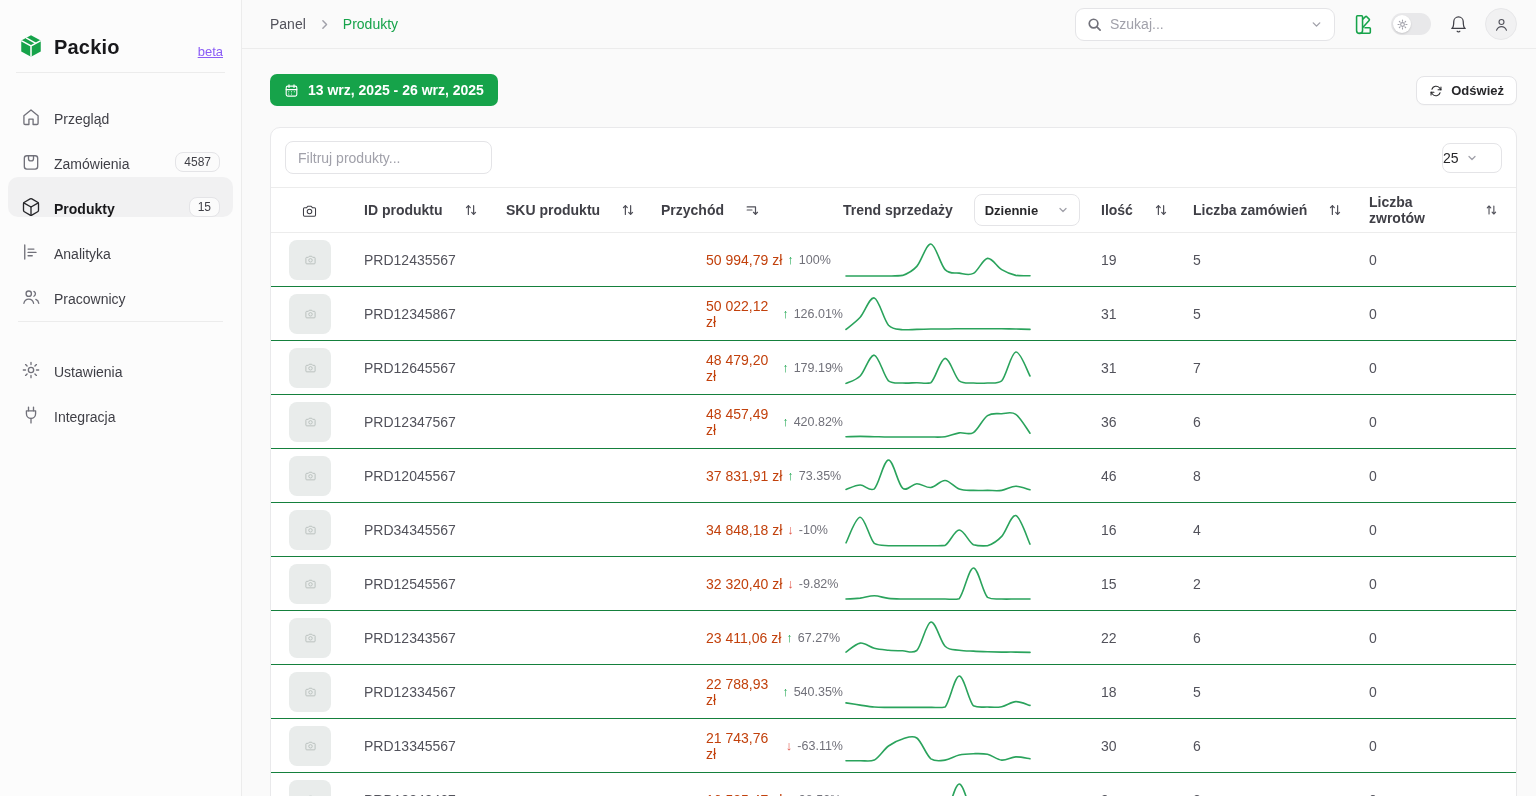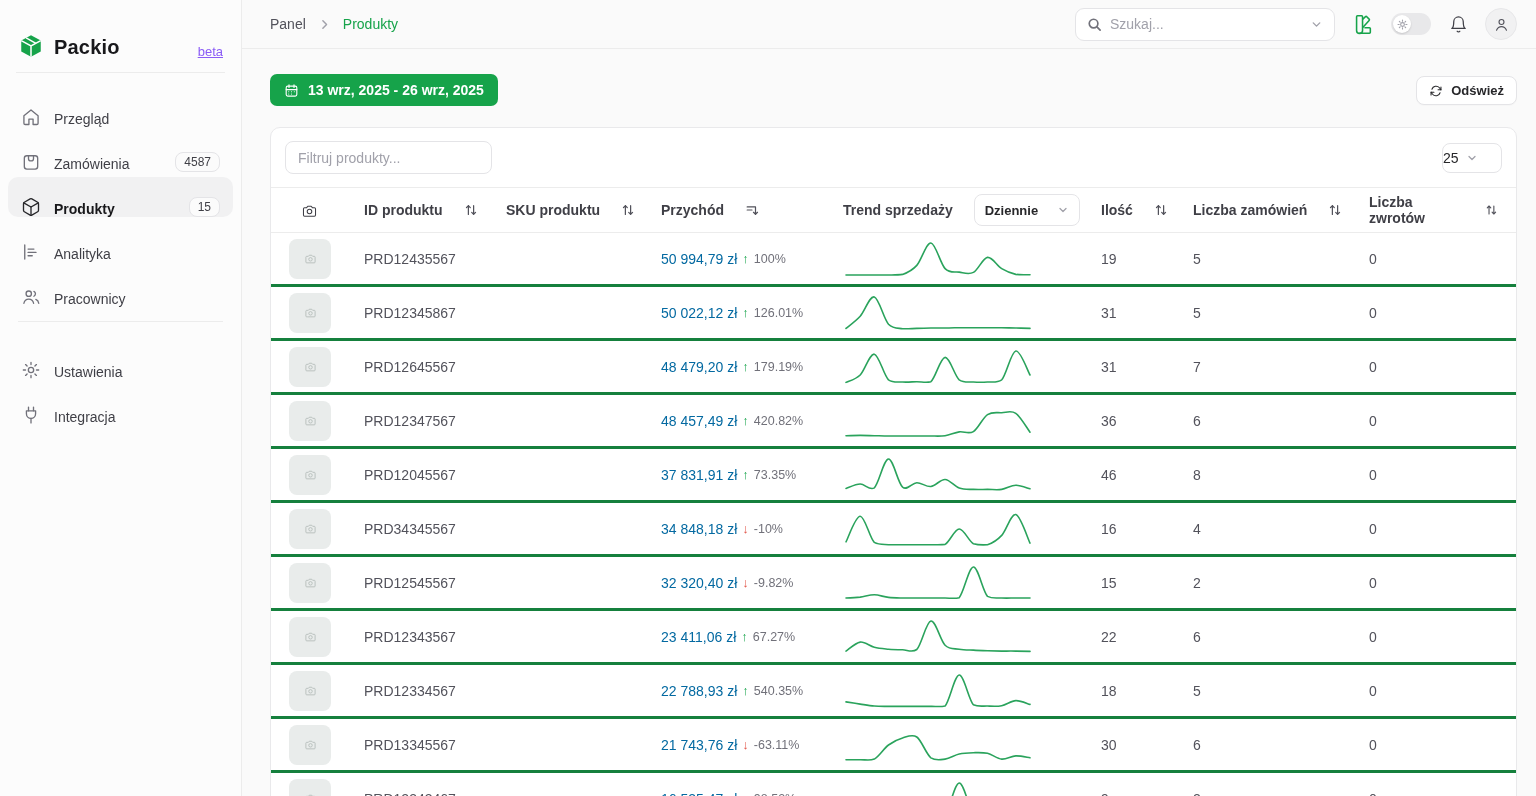--- a/index.html
+++ b/index.html
@@ -67,25 +67,25 @@
 
   .tgrid { display:grid; grid-template-columns:75px 142px 155px 182px 258px 92px 176px 1fr; align-items:center; padding:0 18px; }
   .thead { height:45px; border-bottom:1px solid #ececec; font-size:14px; font-weight:700; color:#3f3f46; }
   .th { display:flex; align-items:center; gap:21px; cursor:pointer; }
   .th svg.sort { width:14px; height:14px; stroke:#52525b; fill:none; stroke-width:1.4; stroke-linecap:round; stroke-linejoin:round; }
   .cam-head { color:#3f3f46; display:flex; margin-left:12px; }
   .cam-head svg { width:17px; height:17px; stroke:currentColor; fill:none; stroke-width:1.5; stroke-linejoin:round; }
   .mini-select { width:106px; height:32px; border:1px solid #e4e4e7; border-radius:8px; display:flex; align-items:center; padding:0 10px; gap:6px; font-size:13px; font-weight:700; color:#27272a; cursor:pointer; background:#fff; }
   .mini-select .lbl { flex:1; }
 
-  .trow { height:54px; border-bottom:3px solid #15803d; font-size:14px; color:#52525b; cursor:pointer; }
+  .trow { height:54px; border-bottom:1px solid #15803d; font-size:14px; color:#52525b; cursor:pointer; }
   .thumb { width:42px; height:40px; background:#e9eceb; border-radius:8px; display:flex; align-items:center; justify-content:center; color:#b4bcb8; }
   .thumb svg { width:13px; height:13px; stroke:currentColor; fill:none; stroke-width:1.6; stroke-linejoin:round; }
   .rev-cell { display:flex; align-items:center; gap:5px; }
-  .rev-val { color:#0369a1; font-weight:500; }
+  .rev-val { color:#c2410c; font-weight:500;margin-left:45px; }
   .arrow { font-size:13px; font-weight:700; }
   .arrow.up { color:#16a34a; }
   .arrow.down { color:#e2574b; }
   .pct { font-size:12.5px; color:#71717a; }
   .spark { display:block; }
 </style>
 </head>
 <body>
 
 <aside class="sidebar">

